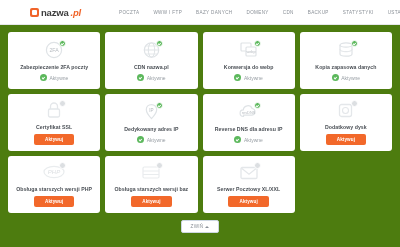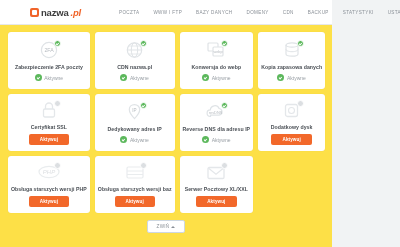--- a/index.html
+++ b/index.html
@@ -2,21 +2,21 @@
 <html><head>
 <meta charset="utf-8">
 <style>
   * { box-sizing: border-box; margin: 0; padding: 0; }
   html, body {
     width: 400px; height: 247px;
     background: #f1f3f4;
     font-family: "Liberation Sans", sans-serif;
     overflow: hidden;
   }
-  .app { width: 332px; height: 247px; position: relative; background: #fde047; }
+  .app { width: 400px; height: 247px; position: relative; background: #4d7c0f; }
 
   
   .topbar {
     height: 25px; background: #ffffff;
     display: flex; align-items: center;
     border-bottom: 1px solid #e6e8ea;
     padding: 0 8px;
   }
   .logo { display: flex; align-items: center; gap: 2px; margin-left: 22px; }
   .logo-mark {

